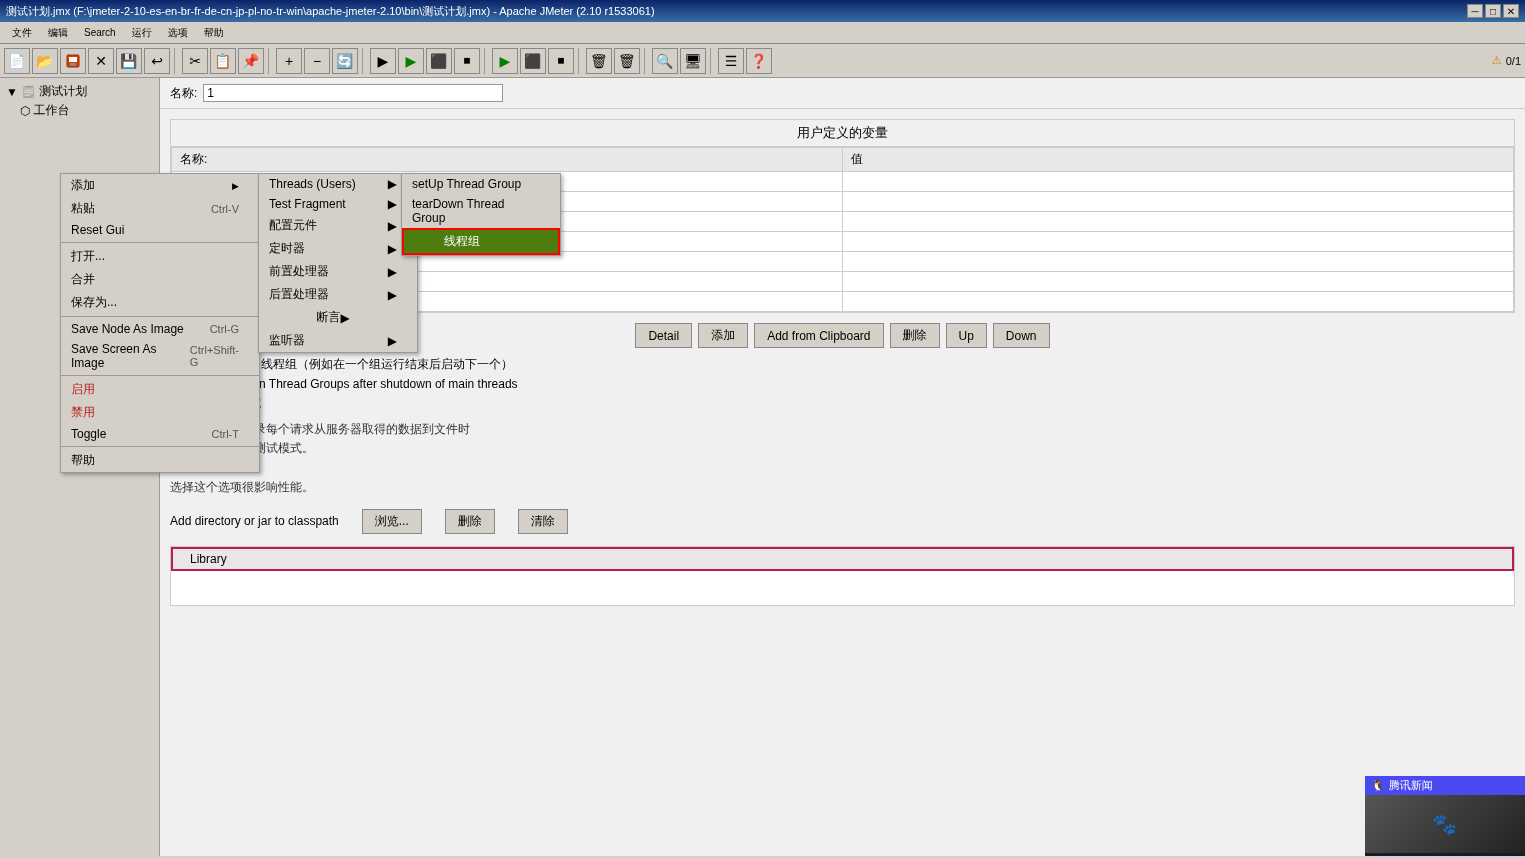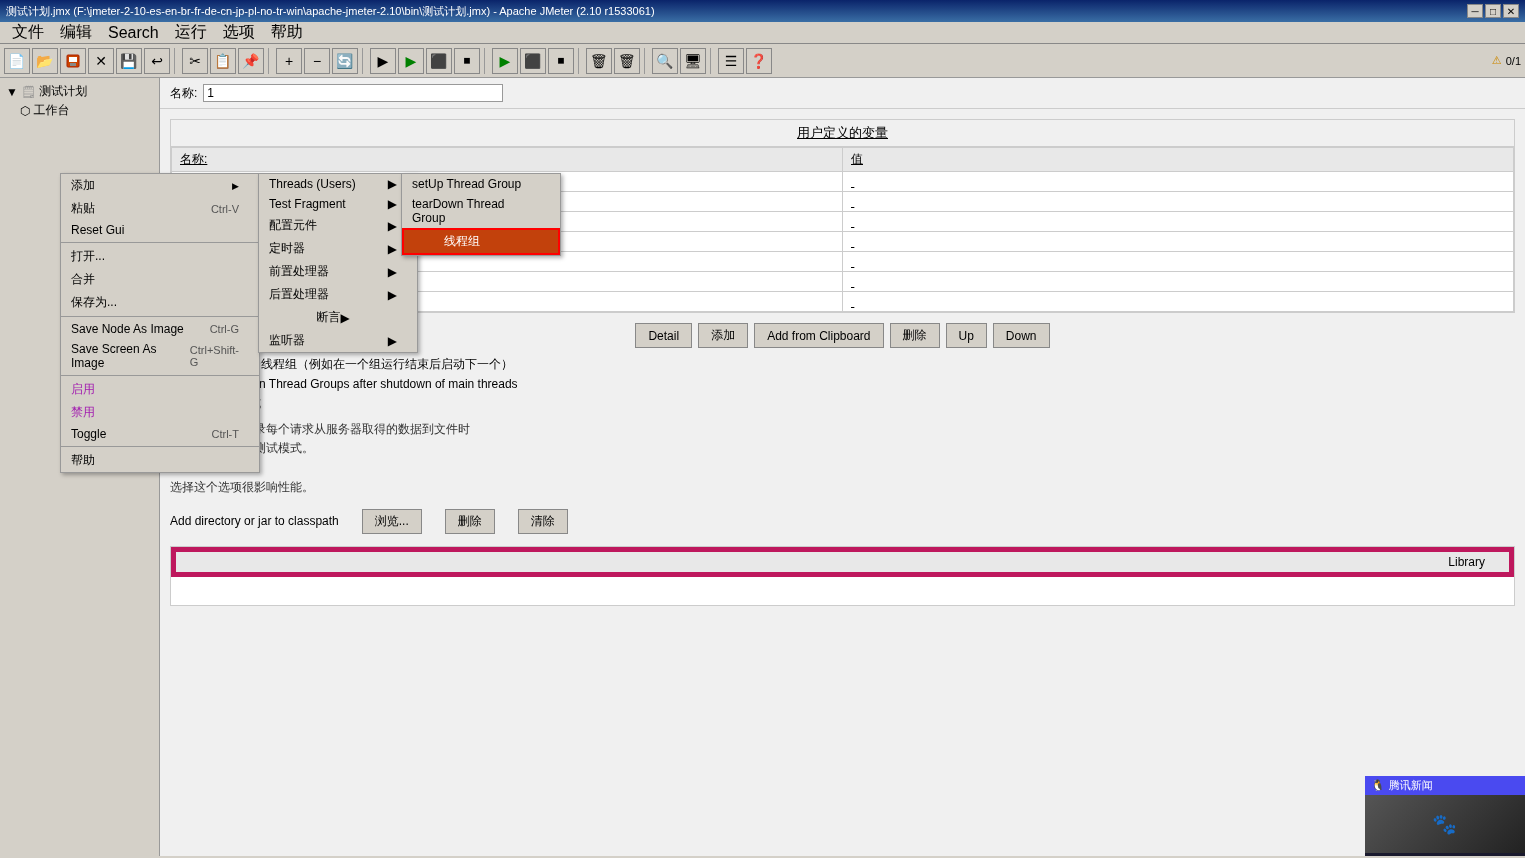--- a/index.html
+++ b/index.html
@@ -30,21 +30,21 @@
       background: #d4d0c8;
       border-bottom: 1px solid #888;
       display: flex;
       align-items: center;
       height: 22px;
       padding: 0 4px;
     }
     .menu-item {
       padding: 2px 8px;
       cursor: pointer;
-      font-size: 16px;
+      font-size: 10px;
     }
 
     
     #toolbar {
       background: #d4d0c8;
       border-bottom: 1px solid #999;
       display: flex;
       align-items: center;
       padding: 2px 4px;
       gap: 2px;
@@ -107,21 +107,20 @@
       padding: 1px 3px;
       font-size: 12px;
       width: 300px;
     }
 
     
     #udv-section {
       margin: 10px;
       border: 1px solid #ccc;
       background: white;
-      text-decoration: underline;
     }
     #udv-title {
       text-align: center;
       padding: 4px;
       font-size: 13px;
       background: #f0f0f0;
       border-bottom: 1px solid #ccc;
     }
     #udv-table {
       width: 100%;
@@ -189,23 +188,23 @@
       border: 1px solid #ccc;
       background: white;
       min-height: 60px;
     }
     #lib-table {
       width: 100%;
       border-collapse: collapse;
     }
     #lib-table th {
       background: #e8e8e8;
-      border: 5px solid #be185d;
-      padding: 3px 24px;
-      text-align: right;
+      border: 2px solid #be185d;
+      padding: 3px 17px;
+      text-align: left;
       font-weight: normal;
     }
 
     
     .context-menu {
       position: absolute;
       background: #d4d0c8;
       border: 1px solid #999;
       box-shadow: 2px 2px 4px rgba(0,0,0,0.3);
       z-index: 1000;
@@ -213,41 +212,41 @@
     }
     .context-menu-item {
       padding: 3px 20px 3px 10px;
       cursor: pointer;
       display: flex;
       justify-content: space-between;
       align-items: center;
     }
     .context-menu-separator { height: 1px; background: #999; margin: 2px 0; }
     .context-menu-item.has-submenu::after { content: '▶'; font-size: 9px; margin-left: 10px; }
-    .context-menu-item.disabled { color: #a21caf; cursor: default; }
+    .context-menu-item.disabled { color: #b91c1c; cursor: default; }
     .shortcut { color: #555; font-size: 11px; margin-left: 20px; }
 
     
     .submenu {
       position: absolute;
       background: #d4d0c8;
       border: 1px solid #999;
       box-shadow: 2px 2px 4px rgba(0,0,0,0.3);
       z-index: 1001;
       min-width: 160px;
     }
     .submenu-item {
       padding: 3px 20px 3px 10px;
       cursor: pointer;
       display: flex;
       justify-content: space-between;
       align-items: center;
     }
     .submenu-item.active {
-      background: #c2410c;
+      background: #4d7c0f;
       color: white;
       border: 2px solid #ff0000;
       padding-left: 40px;
     }
 
     
     #tencent-news {
       position: absolute;
       bottom: 0;
       right: 0;

